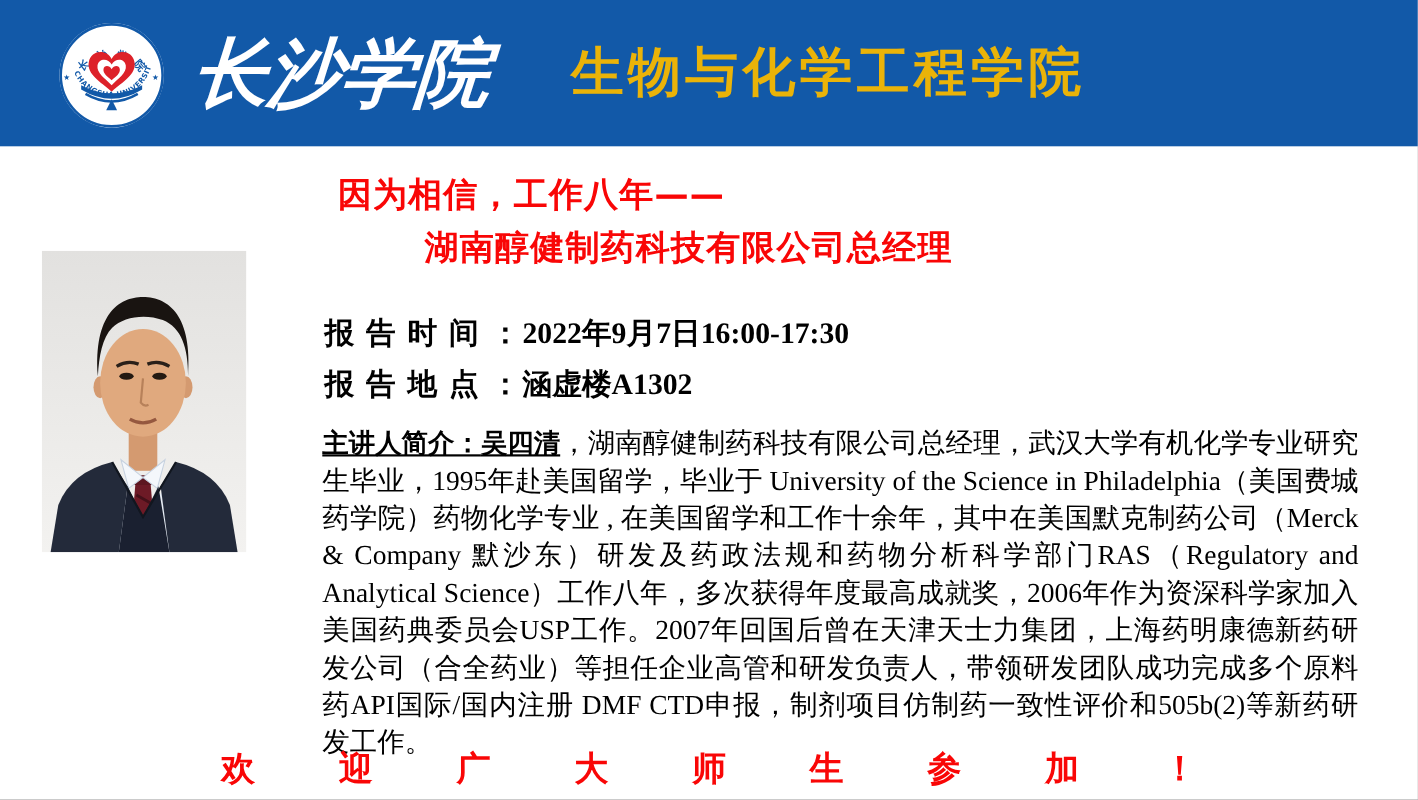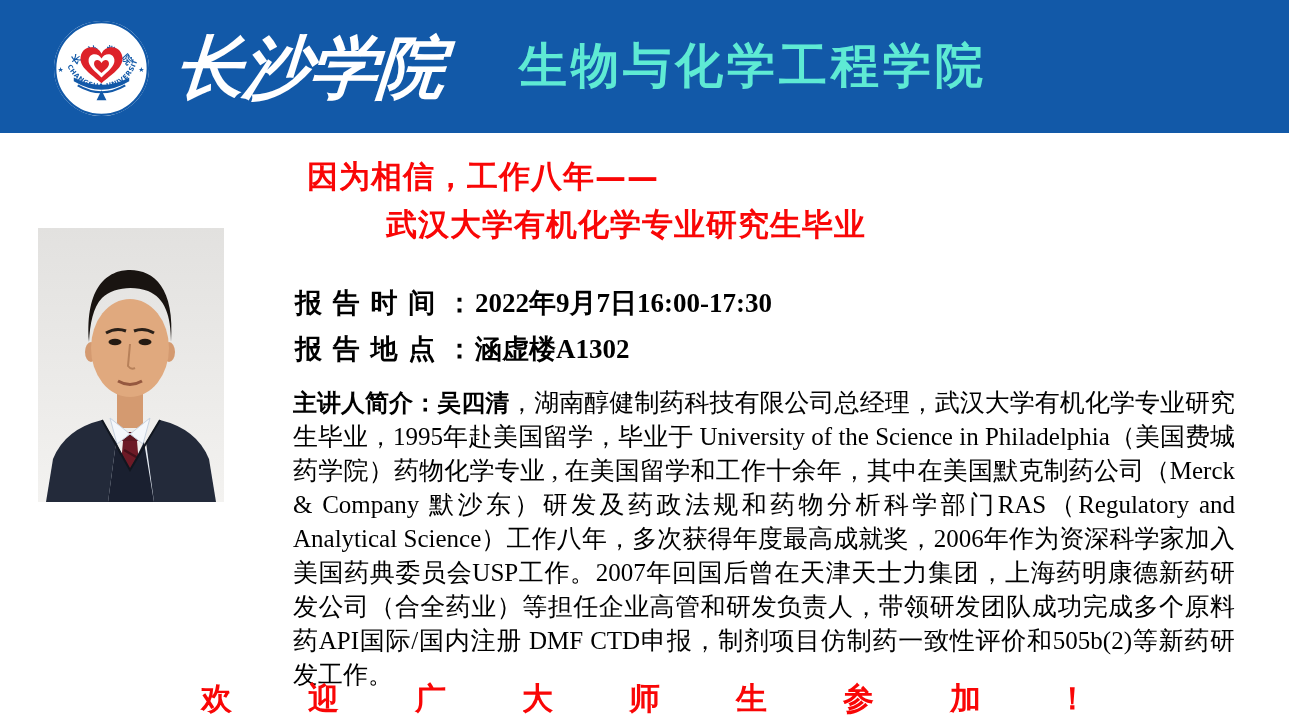--- a/index.html
+++ b/index.html
@@ -20,21 +20,21 @@
   .calligraphy {
     position:absolute; left:176px; top:8px; height:118px; line-height:118px;
     font-family:"DejaVu Serif","Liberation Serif",serif;
     font-size:68px; font-weight:bold; font-style:italic;
     color:#ffffff; letter-spacing:-1px; transform:skewX(-4deg);
     white-space:nowrap;
   }
   .dept {
     position:absolute; left:519px; top:34px;
     font-family:"DejaVu Sans","Liberation Sans",sans-serif;
-    font-size:48px; font-weight:bold; color:#5eead4; letter-spacing:4px;
+    font-size:48px; font-weight:bold; color:#eab308; letter-spacing:4px;
     white-space:nowrap;
   }
   
   .title-line {
     position:absolute;
     font-family:"DejaVu Sans","Liberation Sans",sans-serif;
     font-size:31px; font-weight:900; color:#f90606; letter-spacing:1px;
     white-space:nowrap;
   }
   .title-line.l1 { left:307px; top:156px; }
@@ -56,20 +56,21 @@
   .intro {
     position:absolute; left:293px; top:386px; width:942px;
     font-size:25px; line-height:34px; color:#000;
     text-align:justify; text-justify:inter-character;
     font-family:"Liberation Serif","DejaVu Serif",serif;
   }
   .intro .lead {
     font-weight:bold;
     font-family:"DejaVu Sans","Liberation Sans",sans-serif;
     font-size:24px;
+    text-decoration:underline;
   }
   
   .welcome-wrap {
     position:absolute; left:0; top:678px; width:1289px; text-align:center;
   }
   .welcome {
     font-family:"DejaVu Sans","Liberation Sans",sans-serif;
     font-size:31px; font-weight:900; color:#f90606;
     letter-spacing:76px; margin-right:-76px; white-space:nowrap;
   }
@@ -107,21 +108,21 @@
         <textPath href="#arcBot" startOffset="5%">CHANGSHA UNIVERSITY</textPath>
       </text>
     </svg>
 
     <div class="calligraphy">长沙学院</div>
 
     <div class="dept">生物与化学工程学院</div>
   </div>
 
   <div class="title-line l1">因为相信，工作八年——</div>
-  <div class="title-line l2">武汉大学有机化学专业研究生毕业</div>
+  <div class="title-line l2">湖南醇健制药科技有限公司总经理</div>
 
   <svg class="photo" viewBox="0 0 186 274" aria-hidden="true">
     <defs>
       <linearGradient id="pbg" x1="0" y1="0" x2="0" y2="1">
         <stop offset="0" stop-color="#e2e1df"></stop>
         <stop offset="1" stop-color="#f3f2f0"></stop>
       </linearGradient>
     </defs>
     <rect width="186" height="274" fill="url(#pbg)"></rect>
 

